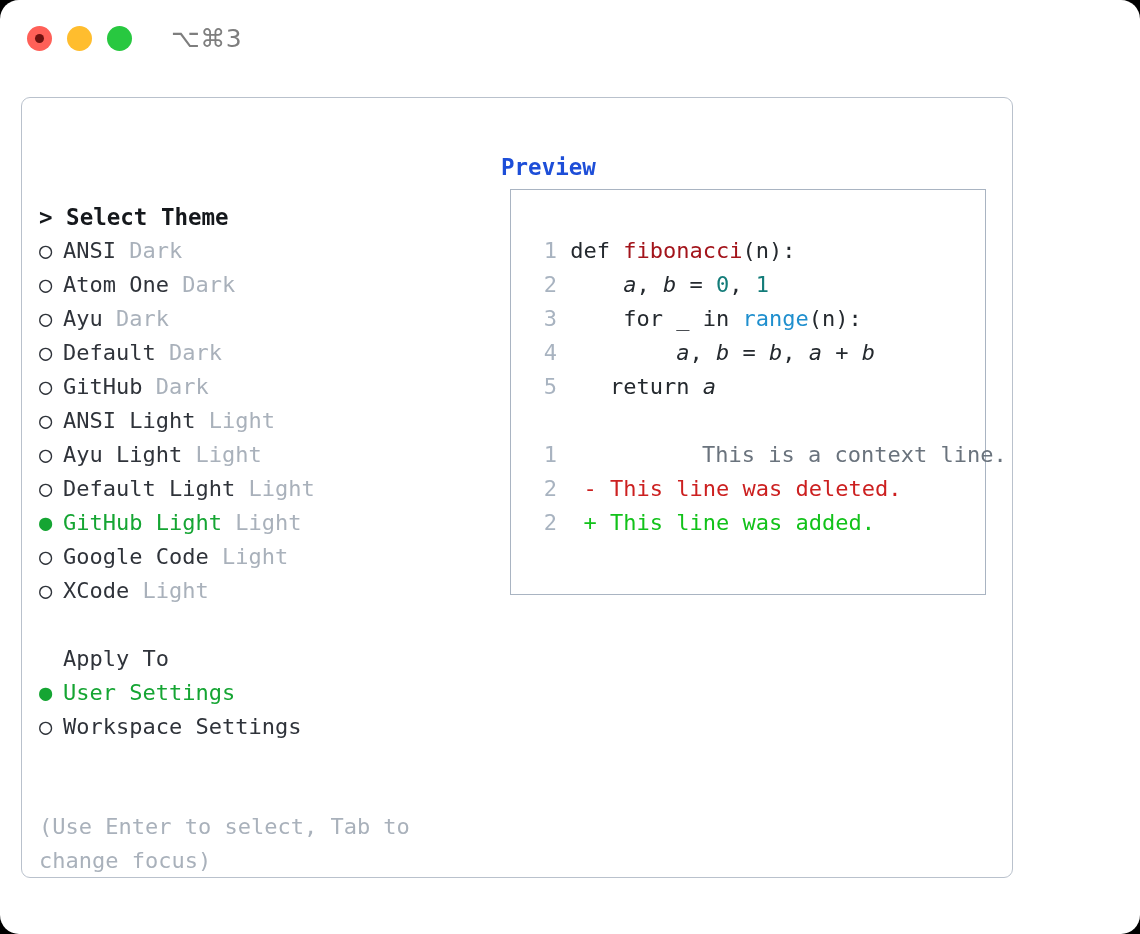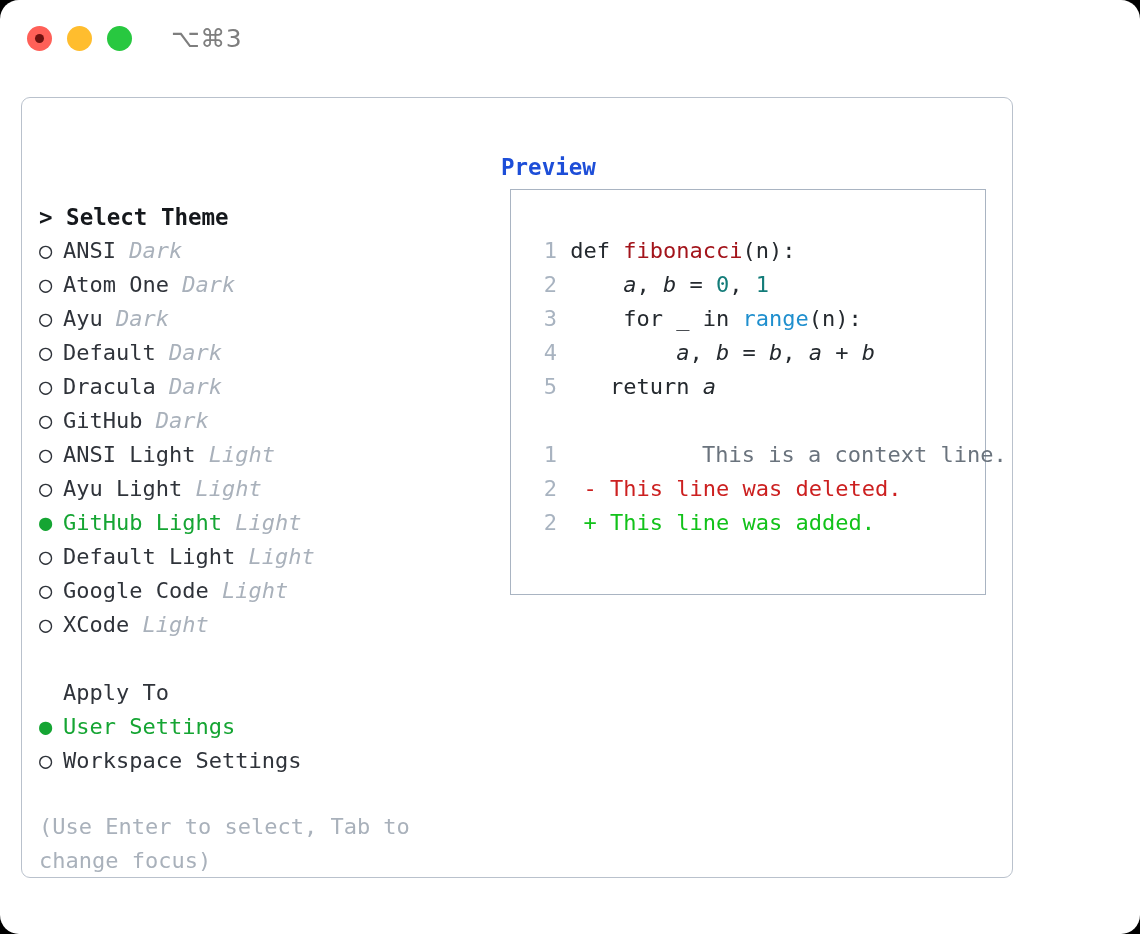--- a/index.html
+++ b/index.html
@@ -91,21 +91,21 @@
     font-size: 22.5px;
   }
   .marker {
     display: inline-block;
     width: 24px;
   }
   .marker-dot { color: #2f333a; }
   .marker-dot.sel { color: #15a533; }
   .theme-name { color: #2f333a; }
   .theme-name.sel { color: #15a533; }
-  .theme-cat { color: #a9b1bb; font-style: italic; }
+  .theme-cat { color: #a9b1bb; }
   .hint {
     position: absolute;
     left: 17px;
     top: 712px;
     width: 420px;
     font-size: 22px;
     line-height: 34px;
     color: #a9b1bb;
   }
 
@@ -169,26 +169,25 @@
 
   <div id="panel">
 
     <div id="left-col">
       <div class="row section-title"><span>&gt; </span><span>Select Theme</span></div>
       <div id="theme-list">
           <div class="row"><span class="marker marker-dot">○</span><span class="theme-name">ANSI</span><span> </span><span class="theme-cat">Dark</span></div>
           <div class="row"><span class="marker marker-dot">○</span><span class="theme-name">Atom One</span><span> </span><span class="theme-cat">Dark</span></div>
           <div class="row"><span class="marker marker-dot">○</span><span class="theme-name">Ayu</span><span> </span><span class="theme-cat">Dark</span></div>
           <div class="row"><span class="marker marker-dot">○</span><span class="theme-name">Default</span><span> </span><span class="theme-cat">Dark</span></div>
-          <div class="row"><span class="marker marker-dot">○</span><span class="theme-name">Dracula</span><span> </span><span class="theme-cat">Dark</span></div>
           <div class="row"><span class="marker marker-dot">○</span><span class="theme-name">GitHub</span><span> </span><span class="theme-cat">Dark</span></div>
           <div class="row"><span class="marker marker-dot">○</span><span class="theme-name">ANSI Light</span><span> </span><span class="theme-cat">Light</span></div>
           <div class="row"><span class="marker marker-dot">○</span><span class="theme-name">Ayu Light</span><span> </span><span class="theme-cat">Light</span></div>
+          <div class="row"><span class="marker marker-dot">○</span><span class="theme-name">Default Light</span><span> </span><span class="theme-cat">Light</span></div>
           <div class="row"><span class="marker marker-dot sel">●</span><span class="theme-name sel">GitHub Light</span><span> </span><span class="theme-cat">Light</span></div>
-          <div class="row"><span class="marker marker-dot">○</span><span class="theme-name">Default Light</span><span> </span><span class="theme-cat">Light</span></div>
           <div class="row"><span class="marker marker-dot">○</span><span class="theme-name">Google Code</span><span> </span><span class="theme-cat">Light</span></div>
           <div class="row"><span class="marker marker-dot">○</span><span class="theme-name">XCode</span><span> </span><span class="theme-cat">Light</span></div>
         </div>
       <div class="row" style="height:34px">&nbsp;</div>
       <div class="row"><span class="marker"> </span><span>Apply To</span></div>
       <div id="apply-list">
           <div class="row"><span class="marker marker-dot sel">●</span><span class="theme-name sel">User Settings</span></div>
           <div class="row"><span class="marker marker-dot">○</span><span class="theme-name">Workspace Settings</span></div>
         </div>
     </div>

